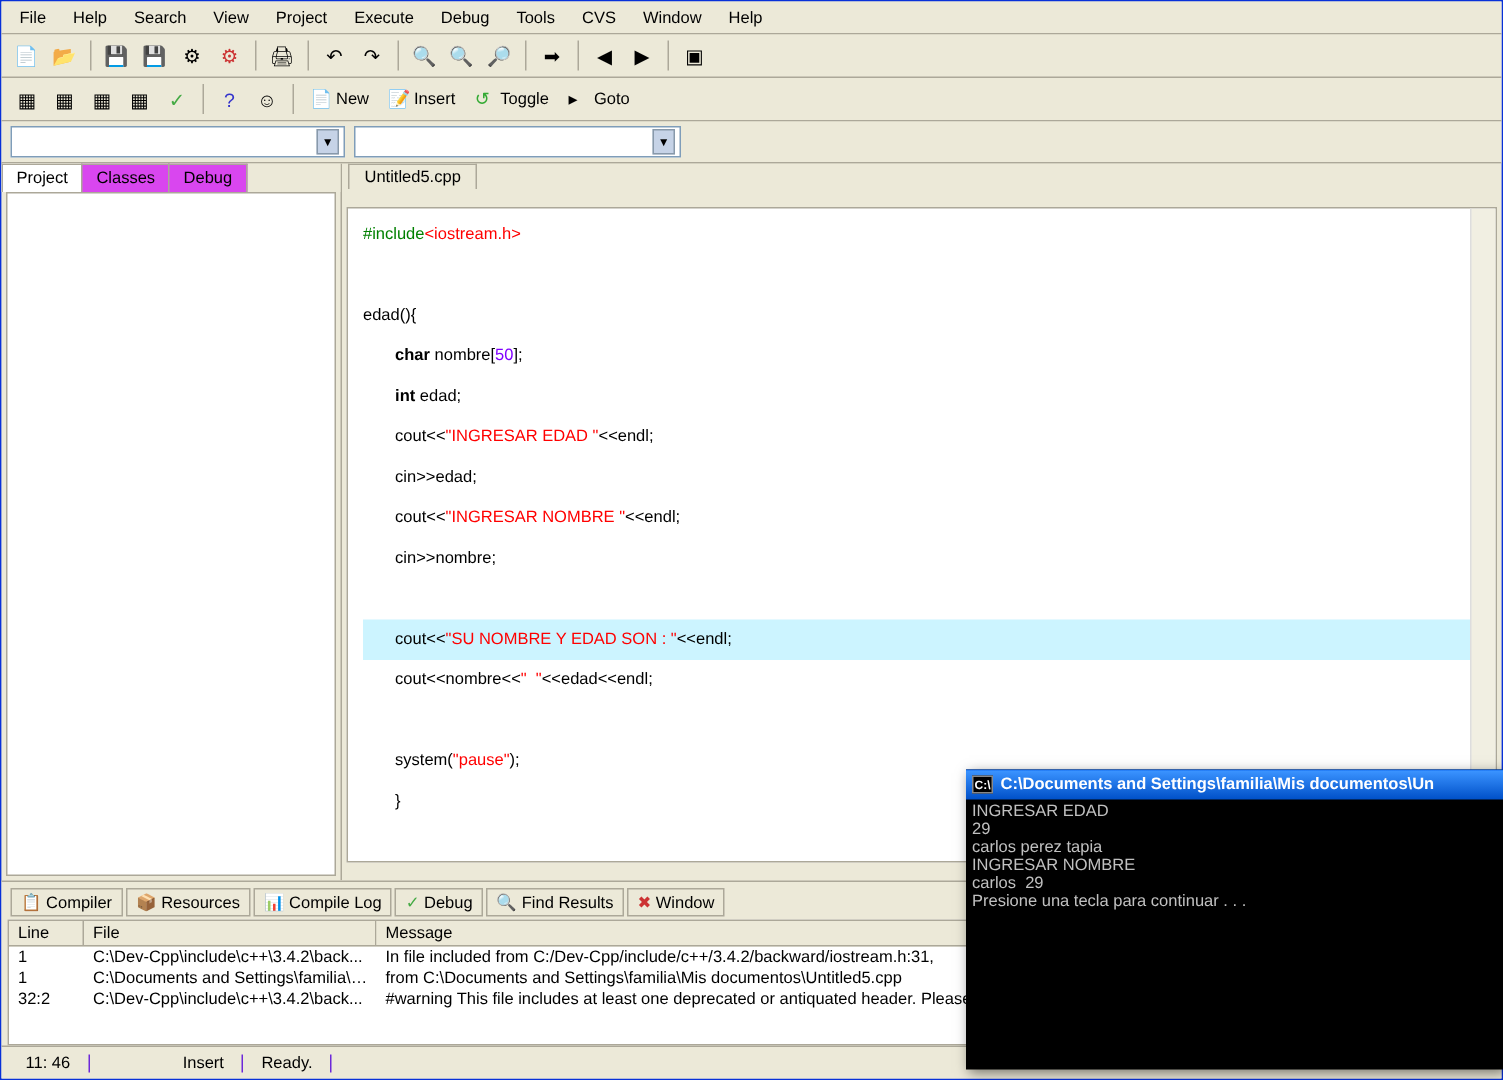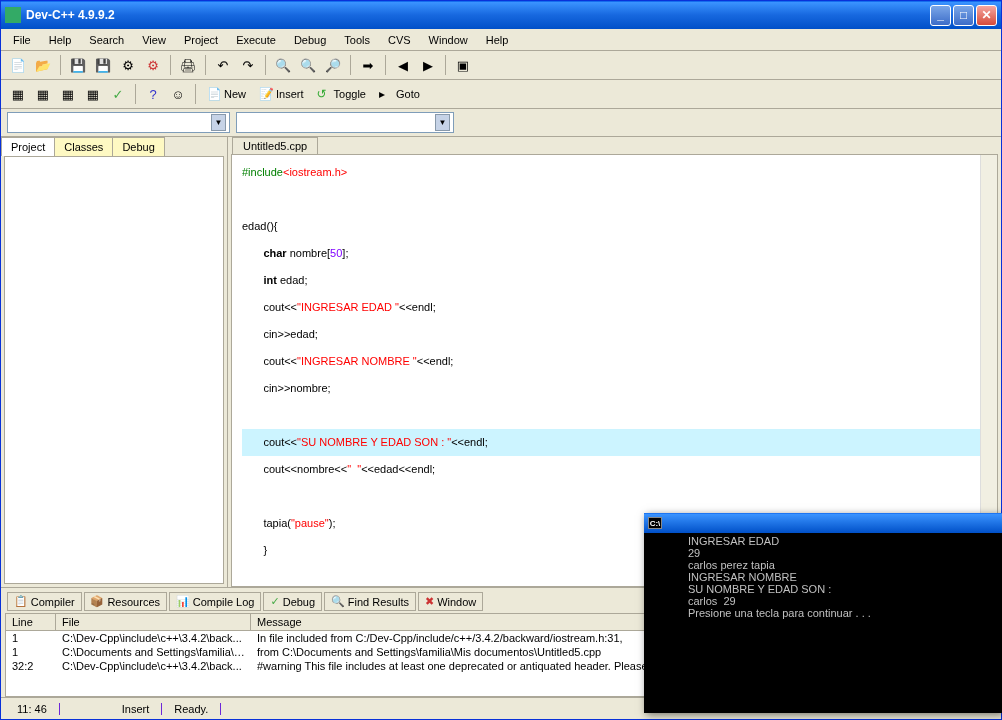--- a/index.html
+++ b/index.html
@@ -24,29 +24,29 @@
 .tb-labeled { display: flex; align-items: center; padding: 0 5px; height: 22px; cursor: pointer; gap: 3px; }
 
 .combo-row { background: #ece9d8; padding: 3px 6px; border-bottom: 1px solid #aca899; display: flex; gap: 6px; }
 .combo { height: 21px; background: white; border: 1px solid #7f9db9; display: flex; align-items: center; padding: 0 3px; }
 .combo-arrow { width: 15px; height: 17px; background: #c6d3e7; border: 1px solid #89a; display: flex; align-items: center; justify-content: center; font-size: 8px; margin-left: auto; }
 
 .main-area { flex: 1; display: flex; overflow: hidden; }
 
 .sidebar { width: 227px; background: #ece9d8; border-right: 1px solid #aca899; display: flex; flex-direction: column; }
 .side-tabs { display: flex; background: #ece9d8; }
-.side-tab { padding: 3px 9px; border: 1px solid #aca899; border-bottom: none; background: #fef9c3; cursor: pointer; margin-right: -1px; }
+.side-tab { padding: 3px 9px; border: 1px solid #aca899; border-bottom: none; background: #d946ef; cursor: pointer; margin-right: -1px; }
 .side-tab.active { background: white; }
 .side-content { flex: 1; background: white; border: 1px solid #aca899; margin: 0 3px 3px 3px; }
 
 .editor-area { flex: 1; display: flex; flex-direction: column; background: #ece9d8; }
 .editor-tabs { display: flex; padding-left: 4px; }
 .editor-tab { padding: 2px 10px; border: 1px solid #aca899; border-bottom: none; background: #ece9d8; cursor: pointer; font-size: 11px; }
 
-.code-editor { flex: 1; background: white; border: 1px solid #aca899; margin: 0 3px; font-family: 'Courier New', monospace; font-size: 20px; line-height: 27px; padding: 4px 10px; overflow: hidden; position: relative; }
+.code-editor { flex: 1; background: white; border: 1px solid #aca899; margin: 12px 3px; font-family: 'Courier New', monospace; font-size: 20px; line-height: 27px; padding: 4px 10px; overflow: hidden; position: relative; }
 .code-line { white-space: pre; }
 .highlighted-line { background: #ccf4ff; width: 100%; display: block; }
 .kw { color: black; font-weight: bold; }
 .pp { color: #008000; }
 .str { color: #ff0000; }
 .num { color: #8000ff; }
 .scrollbar-v { position: absolute; right: 0; top: 0; width: 17px; height: 100%; background: #f1efe2; border-left: 1px solid #ddd; }
 
 .bottom-panel { height: 110px; background: #ece9d8; border-top: 1px solid #aca899; display: flex; flex-direction: column; }
 .bp-tabs { display: flex; padding: 4px 6px 0; gap: 2px; }
@@ -57,36 +57,29 @@
 .bp-row { display: flex; }
 .bp-cell { padding: 1px 6px; overflow: hidden; white-space: nowrap; text-overflow: ellipsis; }
 
 .statusbar { height: 22px; background: #ece9d8; border-top: 1px solid #aca899; display: flex; align-items: center; padding: 0 4px; }
 .status-cell { padding: 0 12px; border-right: 1px solid #6d28d9; }
 
 .console-window { position: absolute; left: 644px; top: 513px; width: 358px; height: 200px; background: black; z-index: 10; box-shadow: 2px 2px 8px rgba(0,0,0,0.5); }
 .console-title { background: linear-gradient(to bottom, #0058e6 0%, #3a93ff 5%, #0050c8 100%); height: 20px; display: flex; align-items: center; padding: 0 4px; color: white; font-size: 11px; font-weight: bold; }
 .console-icon { width: 14px; height: 12px; background: black; border: 1px solid #888; margin-right: 5px; font-size: 8px; display: flex; align-items: center; justify-content: center; }
 .console-body { padding: 2px 4px; color: #c0c0c0; font-family: 'Lucida Console', monospace; font-size: 12px; line-height: 12px; }
-.console-body div { white-space: pre; margin-left: 40px; }
+.console-body div { white-space: pre; }
 
 .icon-sm { display: inline-block; width: 14px; height: 14px; font-size: 12px; }
 </style>
 </head>
 <body>
 
 <div class="window">
 
-  <div class="titlebar">
-    <div class="titlebar-icon"></div>
-    <div class="titlebar-text">Dev-C++ 4.9.9.2</div>
-    <div class="win-btn win-min">_</div>
-    <div class="win-btn win-max">□</div>
-    <div class="win-btn win-close">✕</div>
-  </div>
 
   <div class="menubar">
     <div class="menu-item">File</div>
     <div class="menu-item">Help</div>
     <div class="menu-item">Search</div>
     <div class="menu-item">View</div>
     <div class="menu-item">Project</div>
     <div class="menu-item">Execute</div>
     <div class="menu-item">Debug</div>
     <div class="menu-item">Tools</div>
@@ -179,21 +172,21 @@
 <div class="code-line">       <span class="kw">char</span><span> nombre[</span><span class="num">50</span><span>];</span></div>
 <div class="code-line">       <span class="kw">int</span><span> edad;</span></div>
 <div class="code-line">       <span>cout&lt;&lt;</span><span class="str">"INGRESAR EDAD "</span><span>&lt;&lt;endl;</span></div>
 <div class="code-line">       <span>cin&gt;&gt;edad;</span></div>
 <div class="code-line">       <span>cout&lt;&lt;</span><span class="str">"INGRESAR NOMBRE "</span><span>&lt;&lt;endl;</span></div>
 <div class="code-line">       <span>cin&gt;&gt;nombre;</span></div>
 <div class="code-line"> </div>
 <div class="code-line highlighted-line">       <span>cout&lt;&lt;</span><span class="str">"SU NOMBRE Y EDAD SON : "</span><span>&lt;&lt;endl;</span></div>
 <div class="code-line">       <span>cout&lt;&lt;nombre&lt;&lt;</span><span class="str">"  "</span><span>&lt;&lt;edad&lt;&lt;endl;</span></div>
 <div class="code-line"> </div>
-<div class="code-line">       <span>tapia(</span><span class="str">"pause"</span><span>);</span></div>
+<div class="code-line">       <span>system(</span><span class="str">"pause"</span><span>);</span></div>
 <div class="code-line">       <span>}</span></div>
         <div class="scrollbar-v"></div>
       </div>
     </div>
   </div>
 
   <div class="bottom-panel">
     <div class="bp-tabs">
       <div class="bp-tab">
           <span>📋</span>
@@ -249,23 +242,23 @@
     <div class="status-cell" style="width:50px"></div>
     <div class="status-cell">Insert</div>
     <div class="status-cell">Ready.</div>
   </div>
 
 </div>
 
 <div class="console-window">
   <div class="console-title">
     <div class="console-icon">C:\</div>
+    <span>C:\Documents and Settings\familia\Mis documentos\Un</span>
   </div>
   <div class="console-body">
     <div>INGRESAR EDAD</div>
     <div>29</div>
     <div>carlos perez tapia</div>
     <div>INGRESAR NOMBRE</div>
-    <div>SU NOMBRE Y EDAD SON :</div>
     <div>carlos  29</div>
     <div>Presione una tecla para continuar . . .</div>
   </div>
 </div>
 
 </body></html>

